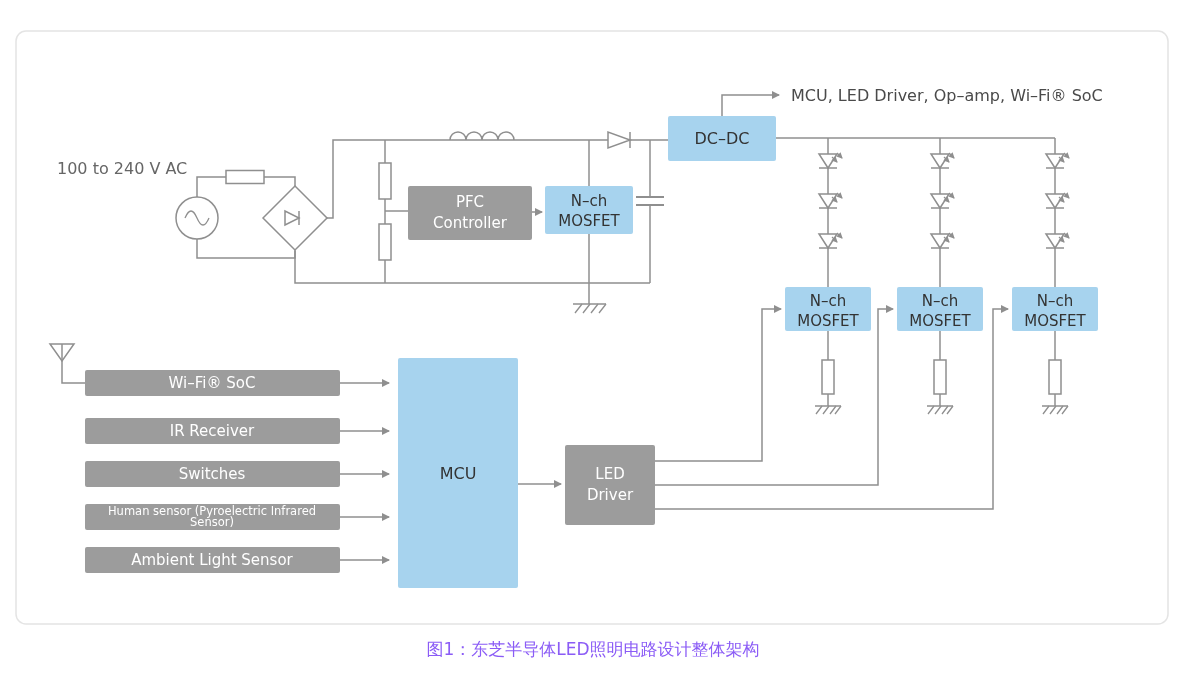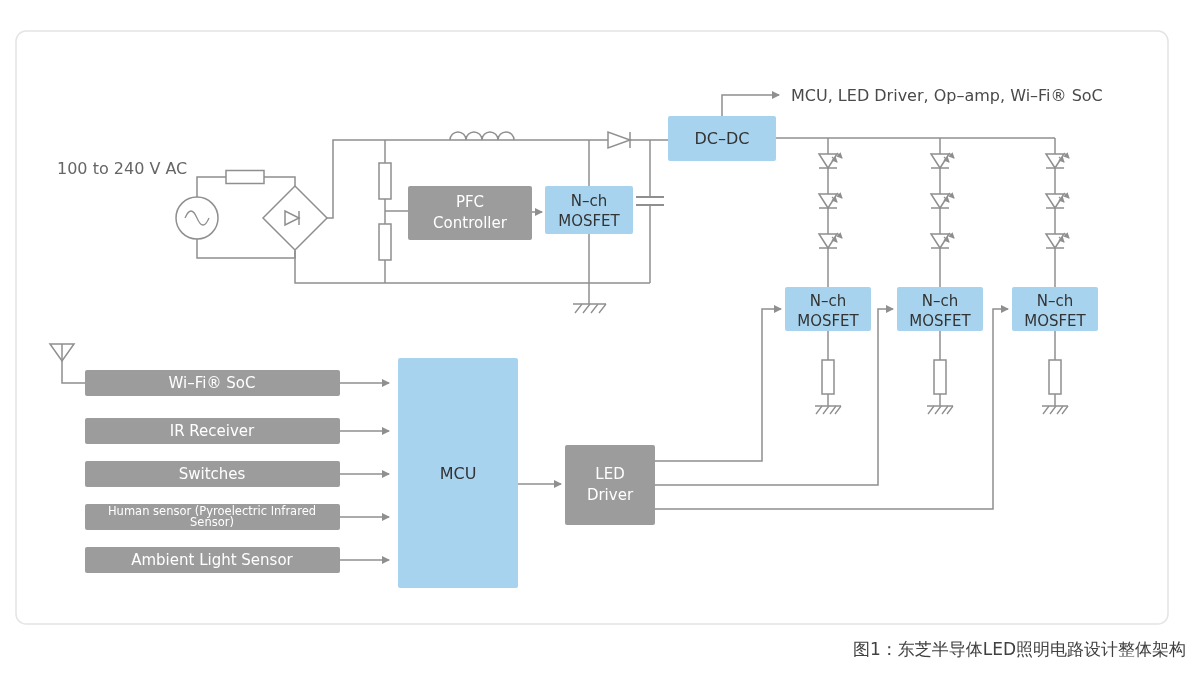--- a/index.html
+++ b/index.html
@@ -13,21 +13,21 @@
   .plate{stroke:#8f8f8f;stroke-width:2;fill:none;}
   .box-gray{fill:#9c9c9c;}
   .box-blue{fill:#a7d3ee;}
   .frame{fill:#ffffff;stroke:#e4e4e4;stroke-width:1.5;}
   .lbl-light{fill:#ffffff;font-size:15px;text-anchor:middle;}
   .lbl-light-sm{fill:#ffffff;font-size:11.5px;text-anchor:middle;}
   .lbl-dark{fill:#333333;font-size:15px;text-anchor:middle;}
   .lbl-dark-lg{fill:#333333;font-size:16px;text-anchor:middle;}
   .lbl-plain{fill:#666666;font-size:16px;}
   .lbl-note{fill:#4a4a4a;font-size:16px;}
-  .caption{position:absolute;left:0;top:638px;width:1186px;text-align:right;font-size:17px;color:#404040;}
+  .caption{position:absolute;left:0;top:638px;width:1186px;text-align:center;font-size:17px;color:#8b5cf6;}
 </style>
 </head>
 <body>
 
 <svg width="1186" height="677" viewBox="0 0 1186 677">
   <defs>
     <marker id="arr" markerWidth="9" markerHeight="9" refX="7" refY="4" orient="auto" markerUnits="userSpaceOnUse">
       <path d="M0,0 L8,4 L0,8 Z" fill="#8f8f8f"></path>
     </marker>
     <marker id="arrs" markerWidth="7" markerHeight="7" refX="5" refY="3" orient="auto" markerUnits="userSpaceOnUse">

